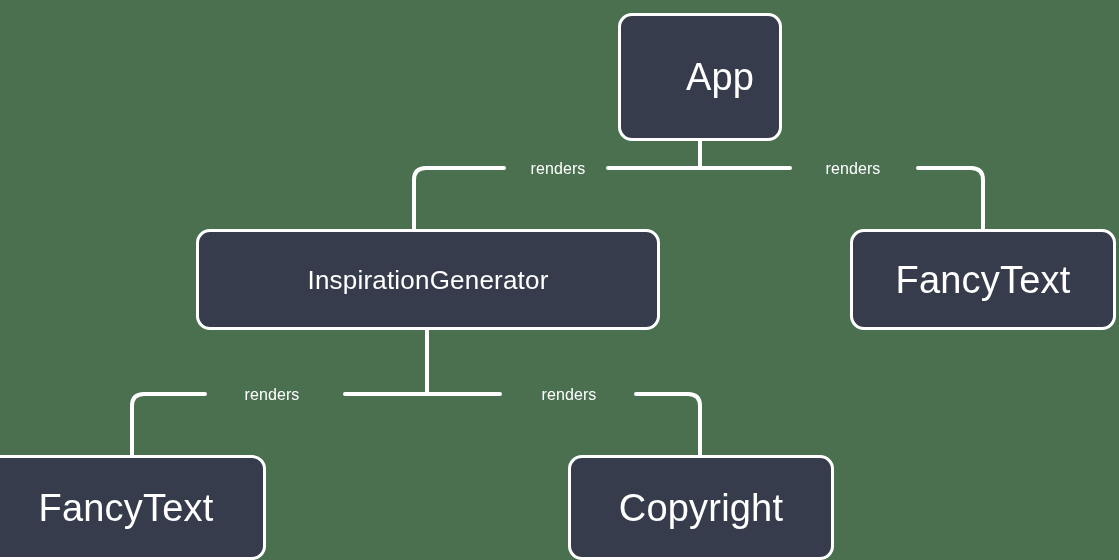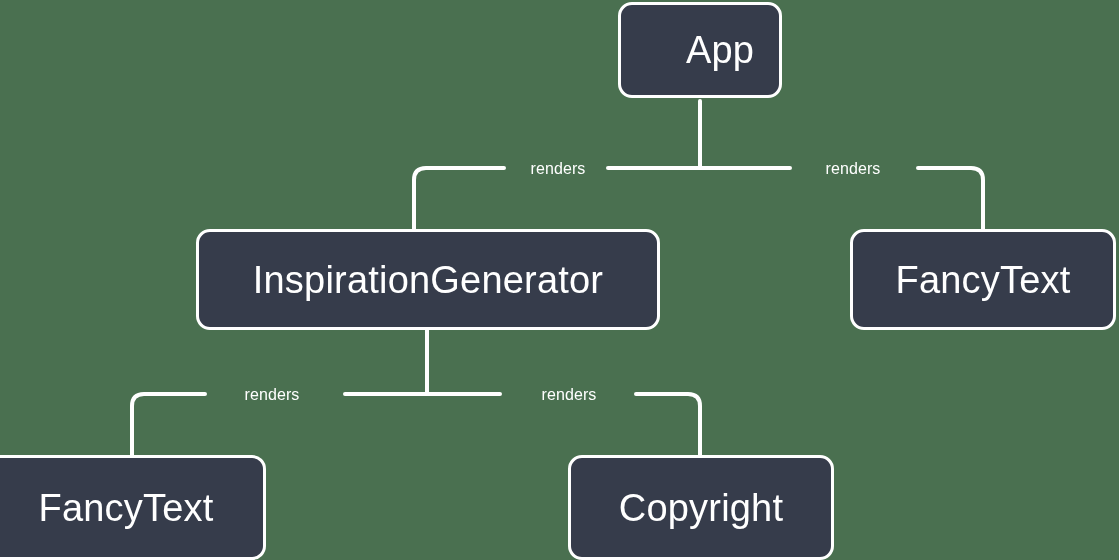--- a/index.html
+++ b/index.html
@@ -71,26 +71,26 @@
       <path d="M 700 168 L 790 168 M 918 168 L 971 168 Q 983 168 983 180 L 983 229"></path>
 
       <path d="M 427 330 L 427 394"></path>
 
       <path d="M 427 394 L 345 394 M 205 394 L 144 394 Q 132 394 132 406 L 132 455"></path>
 
       <path d="M 427 394 L 500 394 M 636 394 L 688 394 Q 700 394 700 406 L 700 455"></path>
     </g>
   </svg>
 
-  <div class="node" style="left:618px; top:2px; width:164px; height:96px;padding-left:40px;">
+  <div class="node" style="left:618px; top:13px; width:164px; height:128px;padding-left:40px;">
     <span class="node-label" style="font-size:38px;">App</span>
   </div>
 
   <div class="node" style="left:196px; top:229px; width:464px; height:101px;">
-    <span class="node-label" style="font-size:38px;">InspirationGenerator</span>
+    <span class="node-label" style="font-size:26px;">InspirationGenerator</span>
   </div>
 
   <div class="node" style="left:850px; top:229px; width:266px; height:101px;">
     <span class="node-label" style="font-size:38px;">FancyText</span>
   </div>
 
   <div class="node" style="left:-14px; top:455px; width:280px; height:105px;">
     <span class="node-label" style="font-size:38px;">FancyText</span>
   </div>
 

